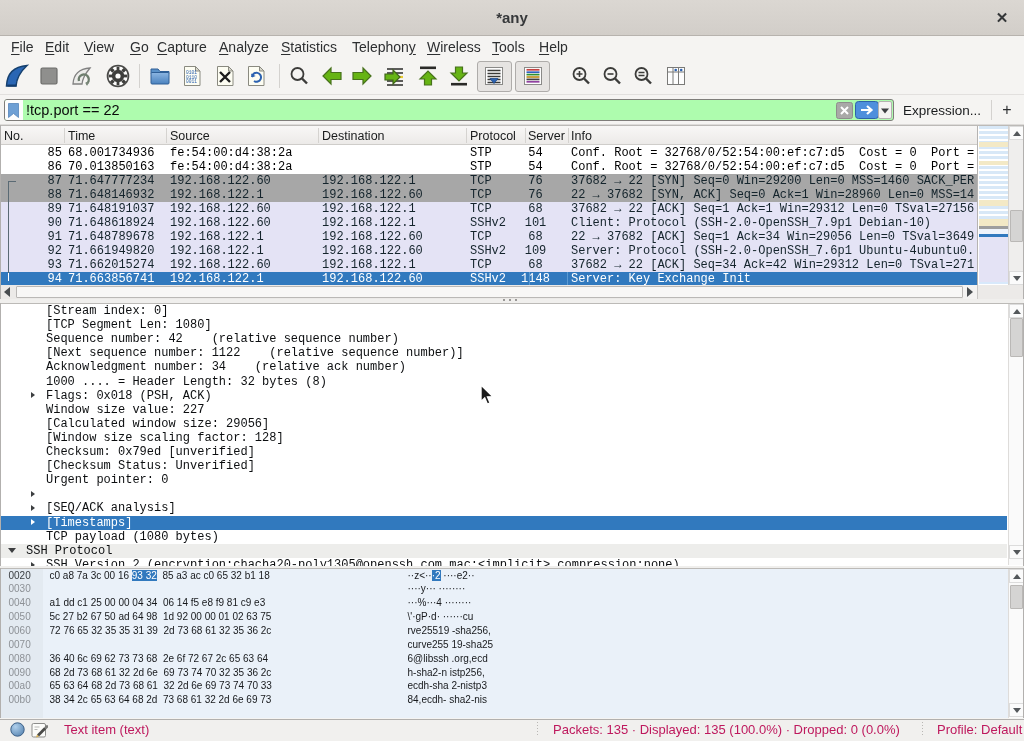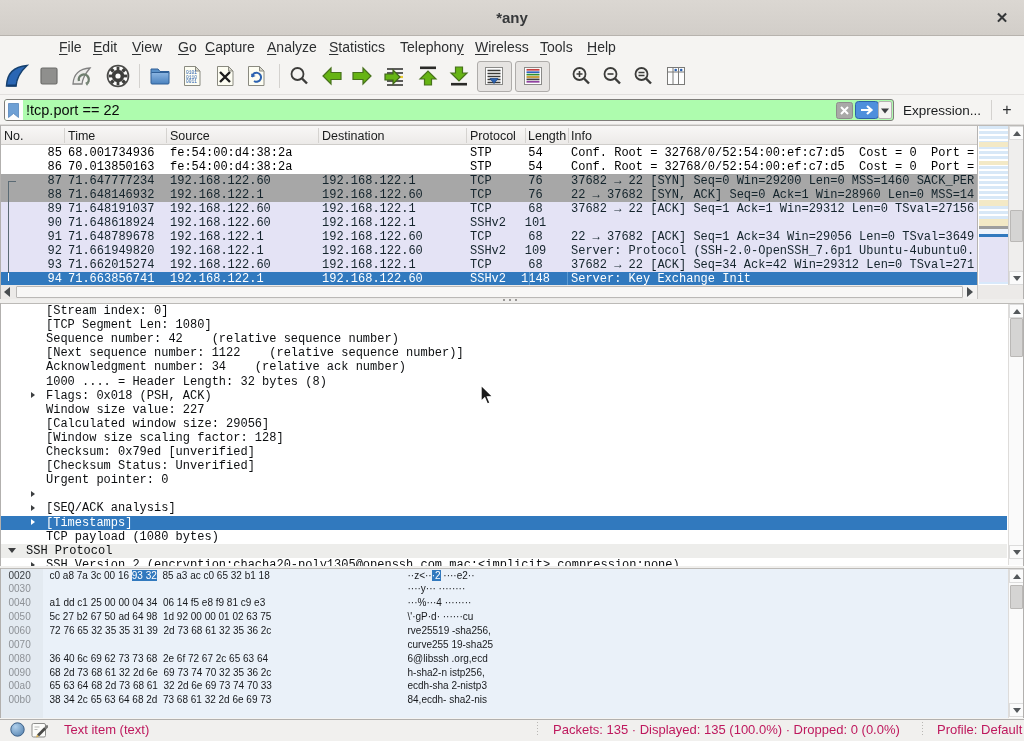--- a/index.html
+++ b/index.html
@@ -9,21 +9,21 @@
   .mono{font-family:"Liberation Mono",monospace;}
   
   #titlebar{left:0;top:0;width:1024px;height:36px;
     background:linear-gradient(#dbd7d2,#d2cec9);
     border-bottom:1px solid #b7b3ae;box-sizing:border-box;}
   #title{left:0;top:9px;width:1024px;text-align:center;font-weight:bold;
     font-size:15px;color:#36383a;}
   #closex{left:992px;top:8px;width:20px;height:20px;color:#343638;font-size:15px;font-weight:bold;text-align:center;line-height:20px;}
   
   #menubar{left:0;top:36px;width:1024px;height:23px;background:#f5f4f2;}
-  .mi{position:absolute;top:3px;font-size:14px;color:#2d2f31;margin-left:48px;}
+  .mi{position:absolute;top:3px;font-size:14px;color:#2d2f31;}
   .mi u{text-decoration:underline;text-underline-offset:2px;}
   
   #toolbar{left:0;top:59px;width:1024px;height:36px;background:#f5f4f2;
     border-bottom:1px solid #e2e0de;box-sizing:border-box;}
   .tbi{position:absolute;top:64px;}
   .tsep{position:absolute;top:64px;width:1px;height:24px;background:#d4d2cf;}
   .pressed{position:absolute;top:61px;width:35px;height:31px;background:#e6e4e2;
     border:1px solid #aeacaa;border-radius:3px;box-sizing:border-box;}
   
   #filterrow{left:0;top:95px;width:1024px;height:30px;background:#f5f4f2;
@@ -248,21 +248,21 @@
   <path d="M2 1.5 L6 6.5 L10 1.5 Z" fill="#3c3e40"></path>
 </svg>
 
 <div class="abs" id="plist"></div>
 <div class="abs" id="phead"></div>
 <span class="hlabel" style="left:4px">No.</span>
 <span class="hlabel" style="left:68px">Time</span>
 <span class="hlabel" style="left:170px">Source</span>
 <span class="hlabel" style="left:322px">Destination</span>
 <span class="hlabel" style="left:470px">Protocol</span>
-<span class="hlabel" style="left:528px">Length</span>
+<span class="hlabel" style="left:528px">Server</span>
 <span class="hlabel" style="left:571px">Info</span>
 <div class="hsep" style="left:64px"></div>
 <div class="hsep" style="left:166px"></div>
 <div class="hsep" style="left:318px"></div>
 <div class="hsep" style="left:466px"></div>
 <div class="hsep" style="left:525px"></div>
 <div class="hsep" style="left:568px"></div>
 
 <div class="prow mono" style="top:146px;background:#fff;color:#000">
   <span class="cno">85</span><span class="ctime">68.001734936</span><span class="csrc">fe:54:00:d4:38:2a</span><span class="cproto">STP</span><span class="clen">54</span><span class="cinfo">Conf. Root = 32768/0/52:54:00:ef:c7:d5  Cost = 0  Port = 0x8001</span>
@@ -273,21 +273,21 @@
 <div class="prow mono" style="top:174px;background:#a7a7a7;color:#14242c">
   <span class="cno">87</span><span class="ctime">71.647777234</span><span class="csrc">192.168.122.60</span><span class="cdst">192.168.122.1</span><span class="cproto">TCP</span><span class="clen">76</span><span class="cinfo">37682 → 22 [SYN] Seq=0 Win=29200 Len=0 MSS=1460 SACK_PERM=1</span>
 </div>
 <div class="prow mono" style="top:188px;background:#a7a7a7;color:#14242c">
   <span class="cno">88</span><span class="ctime">71.648146932</span><span class="csrc">192.168.122.1</span><span class="cdst">192.168.122.60</span><span class="cproto">TCP</span><span class="clen">76</span><span class="cinfo">22 → 37682 [SYN, ACK] Seq=0 Ack=1 Win=28960 Len=0 MSS=1460 </span>
 </div>
 <div class="prow mono" style="top:202px;background:#e4e3f5;color:#14242c">
   <span class="cno">89</span><span class="ctime">71.648191037</span><span class="csrc">192.168.122.60</span><span class="cdst">192.168.122.1</span><span class="cproto">TCP</span><span class="clen">68</span><span class="cinfo">37682 → 22 [ACK] Seq=1 Ack=1 Win=29312 Len=0 TSval=2715663</span>
 </div>
 <div class="prow mono" style="top:216px;background:#e4e3f5;color:#14242c">
-  <span class="cno">90</span><span class="ctime">71.648618924</span><span class="csrc">192.168.122.60</span><span class="cdst">192.168.122.1</span><span class="cproto">SSHv2</span><span class="clen">101</span>
+  <span class="cno">90</span><span class="ctime">71.648618924</span><span class="csrc">192.168.122.60</span><span class="cdst">192.168.122.1</span><span class="cproto">SSHv2</span><span class="clen">101</span><span class="cinfo">Client: Protocol (SSH-2.0-OpenSSH_7.9p1 Debian-10)</span>
 </div>
 <div class="prow mono" style="top:230px;background:#e4e3f5;color:#14242c">
   <span class="cno">91</span><span class="ctime">71.648789678</span><span class="csrc">192.168.122.1</span><span class="cdst">192.168.122.60</span><span class="cproto">TCP</span><span class="clen">68</span><span class="cinfo">22 → 37682 [ACK] Seq=1 Ack=34 Win=29056 Len=0 TSval=3649507</span>
 </div>
 <div class="prow mono" style="top:244px;background:#e4e3f5;color:#14242c">
   <span class="cno">92</span><span class="ctime">71.661949820</span><span class="csrc">192.168.122.1</span><span class="cdst">192.168.122.60</span><span class="cproto">SSHv2</span><span class="clen">109</span><span class="cinfo">Server: Protocol (SSH-2.0-OpenSSH_7.6p1 Ubuntu-4ubuntu0.3</span>
 </div>
 <div class="prow mono" style="top:258px;background:#e4e3f5;color:#14242c">
   <span class="cno">93</span><span class="ctime">71.662015274</span><span class="csrc">192.168.122.60</span><span class="cdst">192.168.122.1</span><span class="cproto">TCP</span><span class="clen">68</span><span class="cinfo">37682 → 22 [ACK] Seq=34 Ack=42 Win=29312 Len=0 TSval=27156</span>
 </div>

